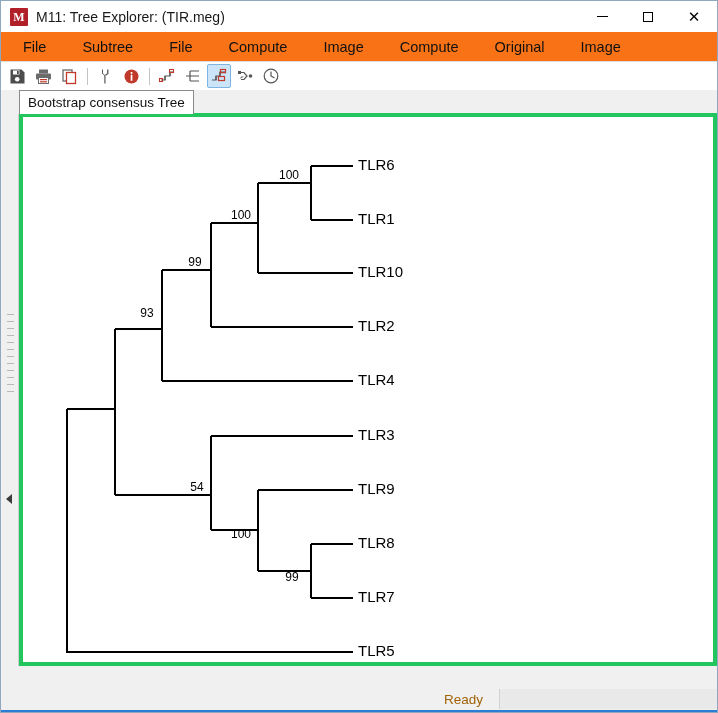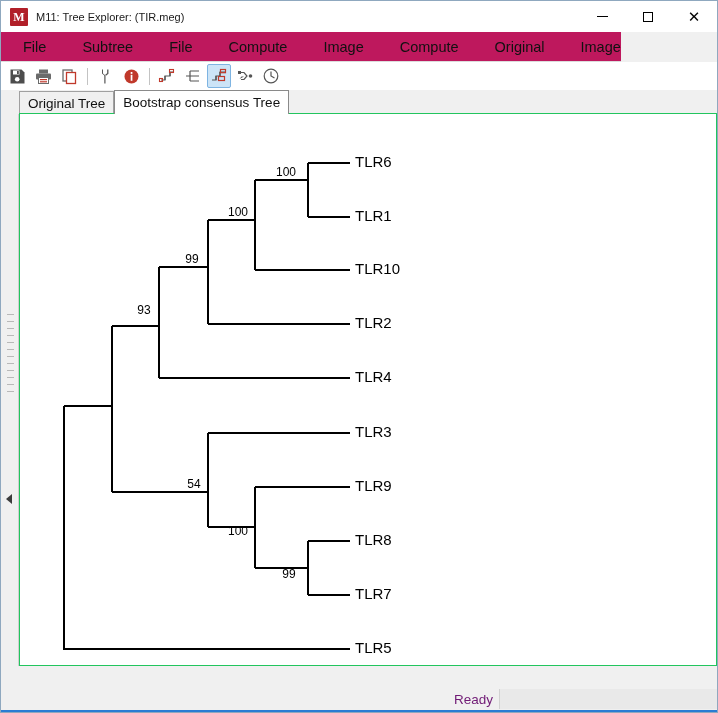--- a/index.html
+++ b/index.html
@@ -43,21 +43,21 @@
     color: #ffffff;
     font-size: 12px;
     line-height: 18px;
     text-align: center;
     font-family: "Liberation Serif", serif;
     font-weight: bold;
     flex: 0 0 auto;
     border-radius: 1px;
   }
   .title-text {
-    font-size: 11px;
+    font-size: 14px;
     color: #1a1a1a;
     font-family: "Liberation Sans", sans-serif;
     white-space: nowrap;
   }
   .winbtns {
     position: absolute;
     right: 0; top: 0;
     height: 31px;
     display: flex;
   }
@@ -86,23 +86,23 @@
     display: block;
     font-size: 15px;
     line-height: 15px;
     font-family: "Liberation Sans", sans-serif;
   }
 
   
   .menubar {
     position: absolute;
     left: 0; top: 31px;
-    width: 620px;
+    width: 716px;
     height: 30px;
-    background: #be185d;
+    background: #f97316;
     display: flex;
     align-items: center;
     border-bottom: 1px solid #dcdcdc;
     box-sizing: border-box;
   }
   .menu-item {
     font-size: 14.5px;
     color: #111;
     padding: 3px 10px;
     margin: 0 8px;
@@ -208,21 +208,21 @@
   }
 
   
   .canvas-wrap {
     position: absolute;
     left: 18px;
     top: 112px;
     width: 698px;
     height: 553px;
     background: #ffffff;
-    border: 1px solid #22c55e;
+    border: 4px solid #22c55e;
     box-sizing: border-box;
     overflow: hidden;
   }
   .canvas-wrap svg { display: block; }
 
   .tree-line {
     stroke: #000000;
     stroke-width: 1.2;
     fill: none;
     shape-rendering: crispEdges;
@@ -247,22 +247,22 @@
     bottom: 2px;
     width: 716px;
     height: 22px;
     background: #f0f0f0;
     display: flex;
     align-items: center;
     justify-content: flex-end;
   }
   .status-text {
     font-size: 13.5px;
-    color: #701a75;
-    margin-right: 6px;
+    color: #a16207;
+    margin-right: 16px;
   }
   .status-pane {
     width: 218px;
     height: 20px;
     background: #e9e9e9;
     border-left: 1px solid #d2d2d2;
     box-sizing: border-box;
   }
   .bottom-accent {
     position: absolute;
@@ -389,21 +389,20 @@
 
     <div class="tbtn">
       <svg width="18" height="18" viewBox="0 0 18 18">
         <circle cx="9" cy="9" r="6.8" fill="none" stroke="#555" stroke-width="1.2"></circle>
         <path d="M9 4.5V9l3.5 2" fill="none" stroke="#555" stroke-width="1.2"></path>
       </svg>
     </div>
   </div>
 
   <div class="tabstrip">
-    <div class="tab">Original Tree</div>
     <div class="tab selected">Bootstrap consensus Tree</div>
   </div>
 
   <div class="splitter">
     <div class="splitter-grip">
       <i></i>
         <i></i>
         <i></i>
         <i></i>
         <i></i>

